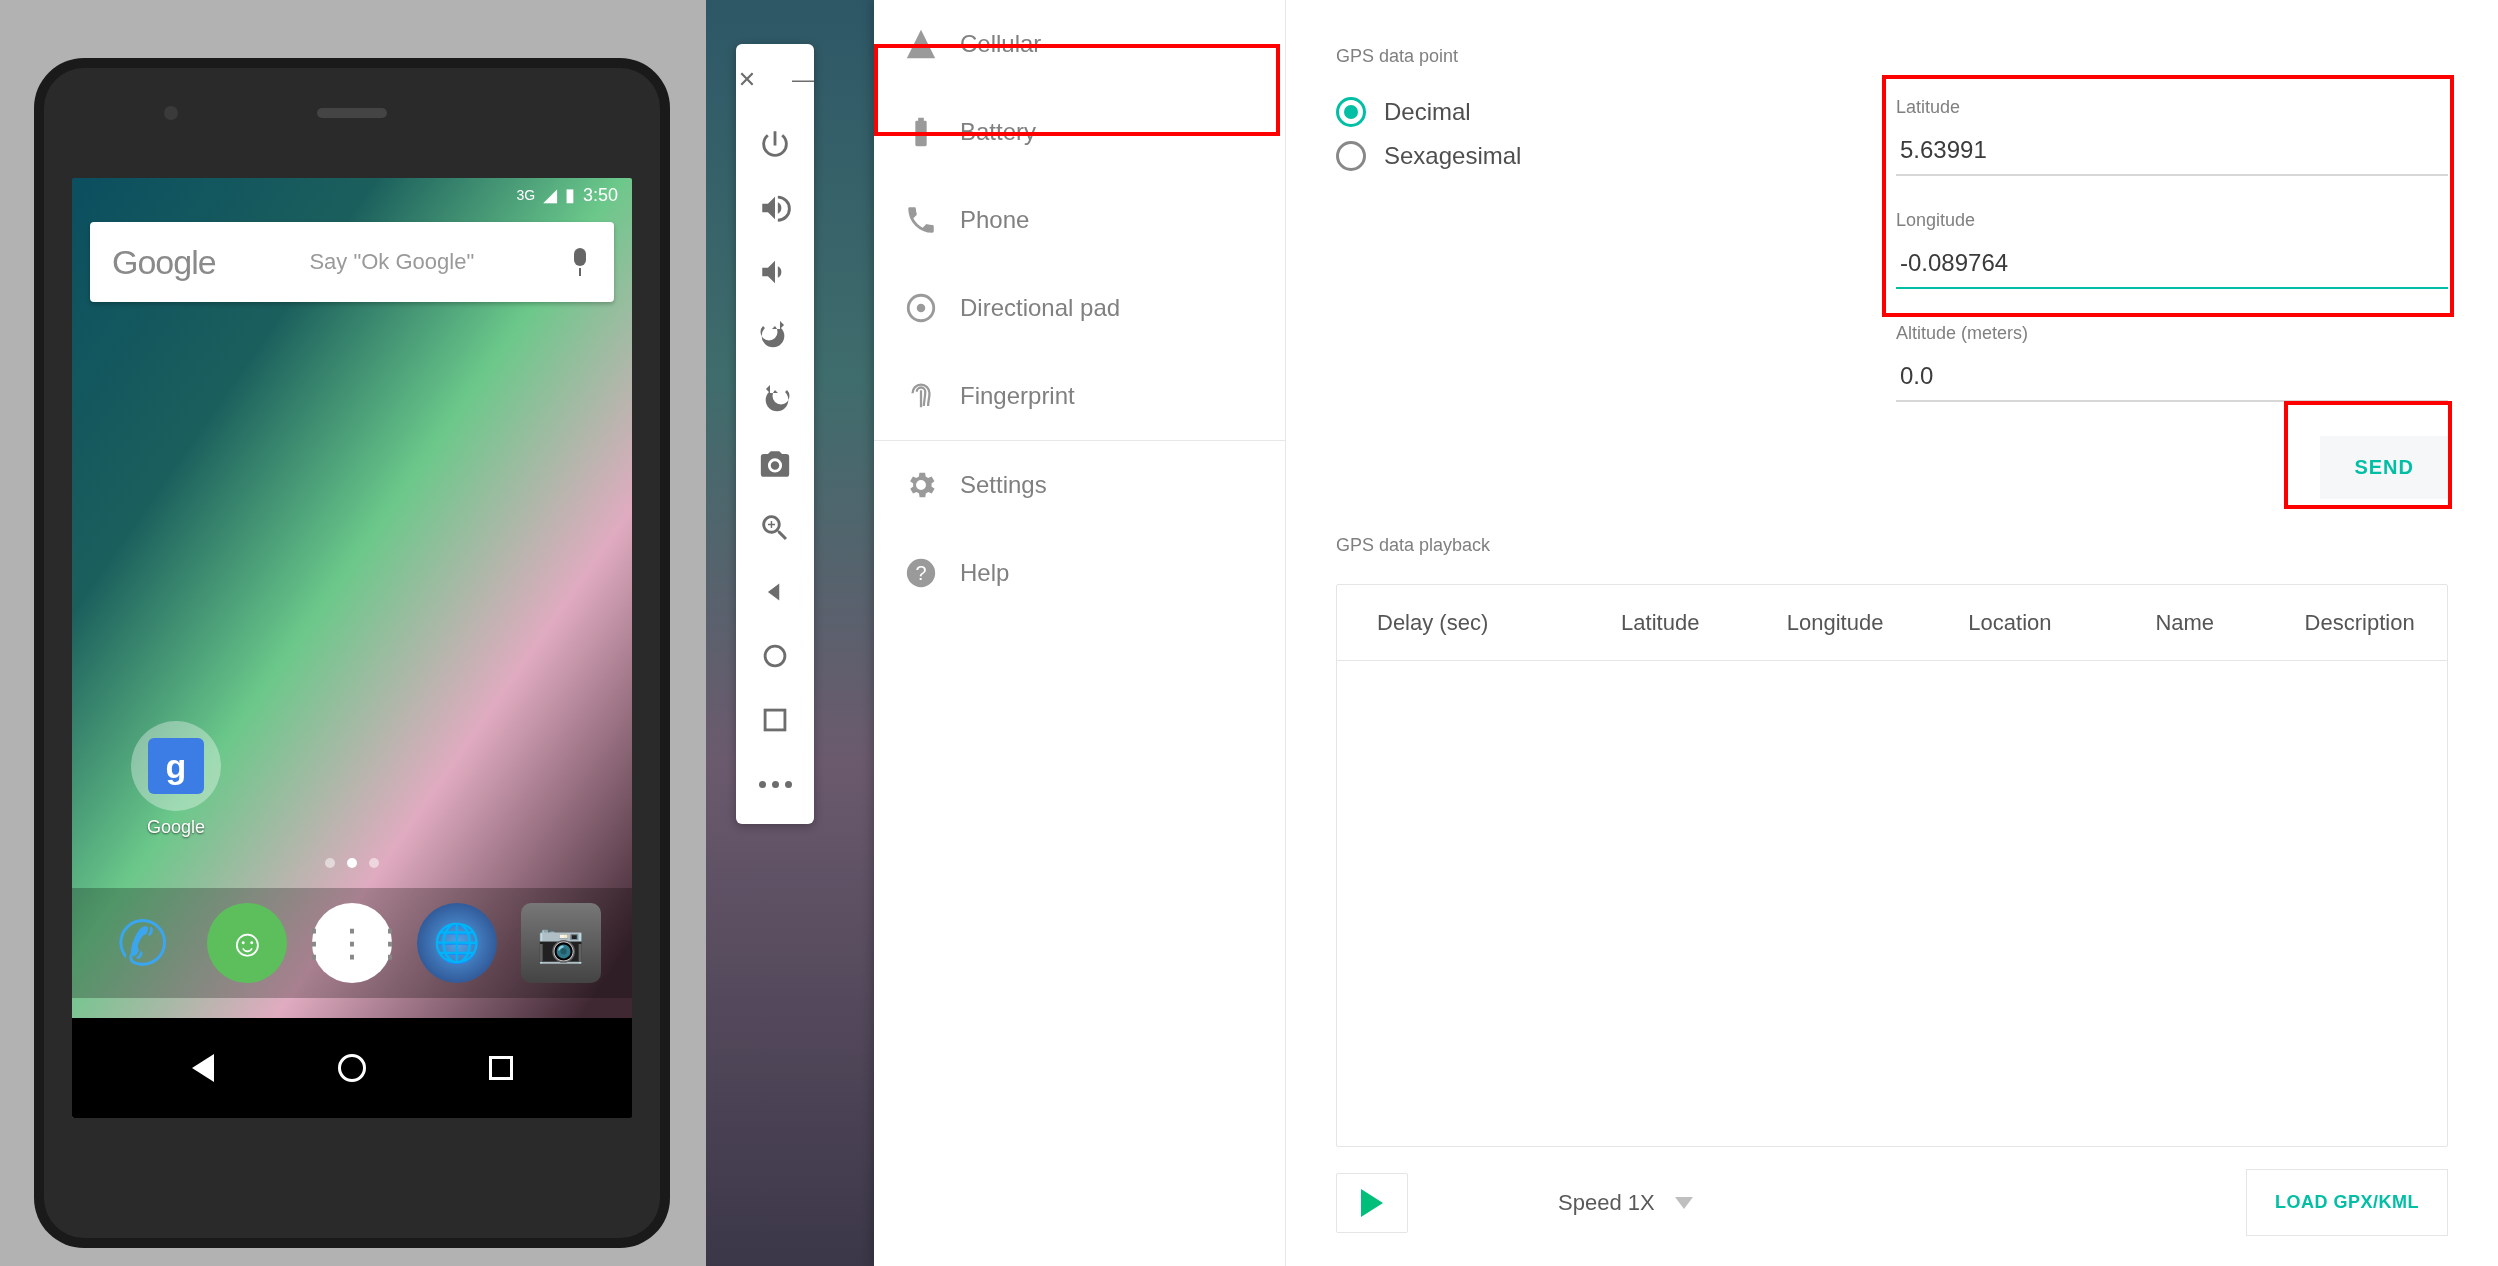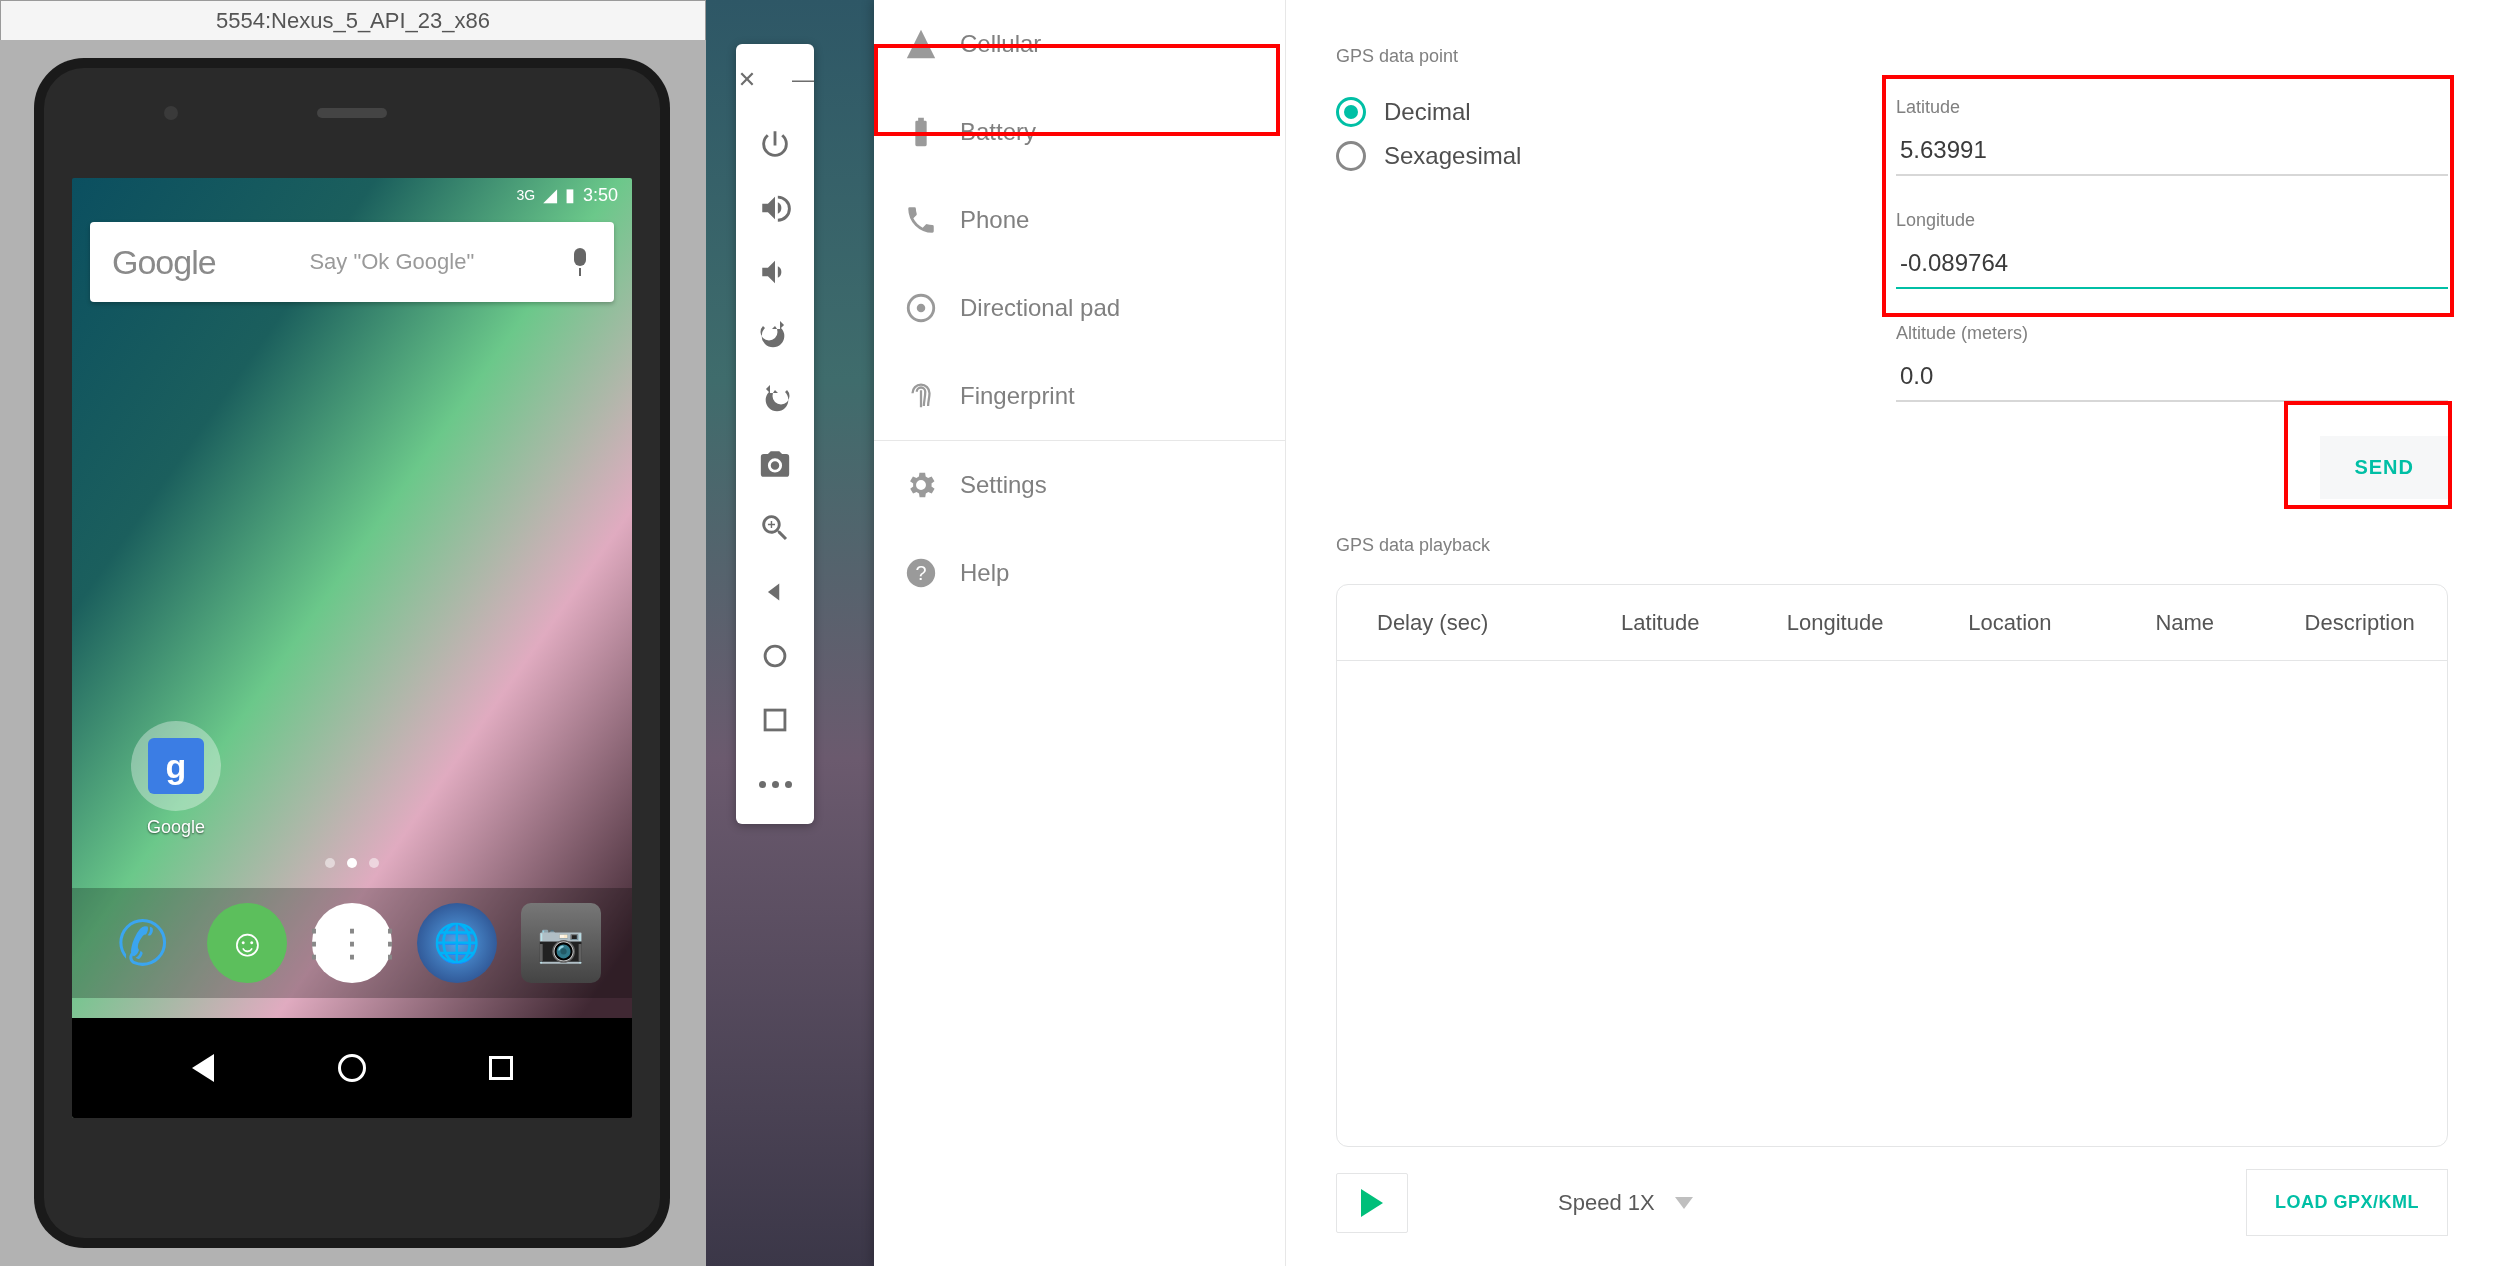--- a/index.html
+++ b/index.html
@@ -88,39 +88,38 @@
   .field { margin-bottom:34px; }
   .field-label { font-size:18px; color:#808080; margin-bottom:12px; }
   .field-input { width:100%; border:none; border-bottom:2px solid #d7d7d7; font-size:24px; padding:6px 4px 10px; color:#3b3b3b; outline:none; background:transparent; }
   .field-input.focused { border-bottom-color:#00bfa5; }
   .send-row { display:flex; justify-content:flex-end; margin-top:4px; }
   .send-btn { background:#f6f7f8; border:none; color:#00bfa5; font-weight:bold; font-size:20px; letter-spacing:1px; padding:20px 34px; cursor:pointer; }
   .redbox-fields { position:absolute; left:-14px; top:-22px; right:-6px; height:242px; border:4px solid #ff0000; pointer-events:none; }
   .redbox-send { position:absolute; right:-4px; bottom:-10px; width:168px; height:108px; border:4px solid #ff0000; pointer-events:none; }
 
   .playback-label { font-size:18px; color:#808080; margin:36px 0 28px; }
-  .table-wrap { border:1px solid #e4e5e6; border-radius:12px; flex:1; min-height:440px; display:flex; flex-direction:column; }
+  .table-wrap { border:1px solid #e4e5e6; border-radius:2px; flex:1; min-height:440px; display:flex; flex-direction:column; }
   .thead { display:flex; height:76px; align-items:center; border-bottom:1px solid #e4e5e6; color:#555; font-size:22px; }
   .th { flex:1; text-align:center; padding:0 10px; }
   .th.first { flex:1.2; text-align:left; padding-left:40px; }
   .tbody { flex:1; }
   .footer-row { display:flex; align-items:center; margin-top:22px; gap:30px; }
   .play-btn { width:72px; height:60px; border:1px solid #e4e5e6; border-radius:2px; background:#fff; display:flex; align-items:center; justify-content:center; cursor:pointer; }
   .play-btn .tri2 { width:0; height:0; border-top:14px solid transparent; border-bottom:14px solid transparent; border-left:22px solid #00bf7a; }
   .speed-sel { margin-left:120px; display:flex; align-items:center; gap:20px; color:#5a5a5a; font-size:22px; cursor:pointer; }
   .caret-down { width:0; height:0; border-left:9px solid transparent; border-right:9px solid transparent; border-top:12px solid #bfbfbf; }
   .load-btn { margin-left:auto; border:1px solid #e4e5e6; background:#fff; color:#00bfa5; font-weight:bold; font-size:18px; letter-spacing:0.5px; padding:22px 28px; cursor:pointer; }
 </style>
 </head>
 <body>
 
 <div class="wallpaper-strip"></div>
 
 <div class="emu">
-  <div class="emu-titlebar">5554:Nexus_5_API_23_x86</div>
   <div class="phone">
     <div class="phone-inner">
       <div class="camera-dot"></div>
       <div class="earpiece"></div>
       <div class="screen">
         <div class="statusbar">
           <span class="sig">3G</span>
           <span>◢</span>
           <span>▮</span>
           <span>3:50</span>

